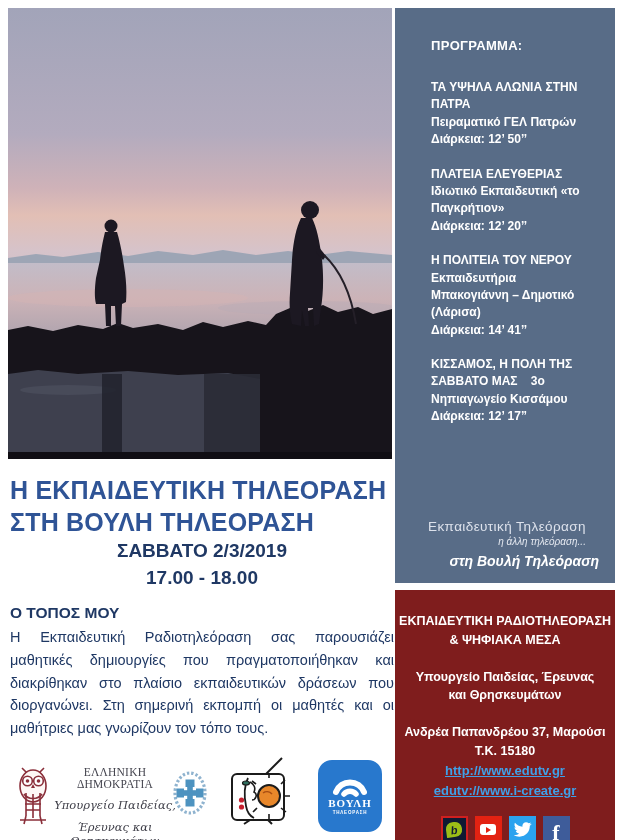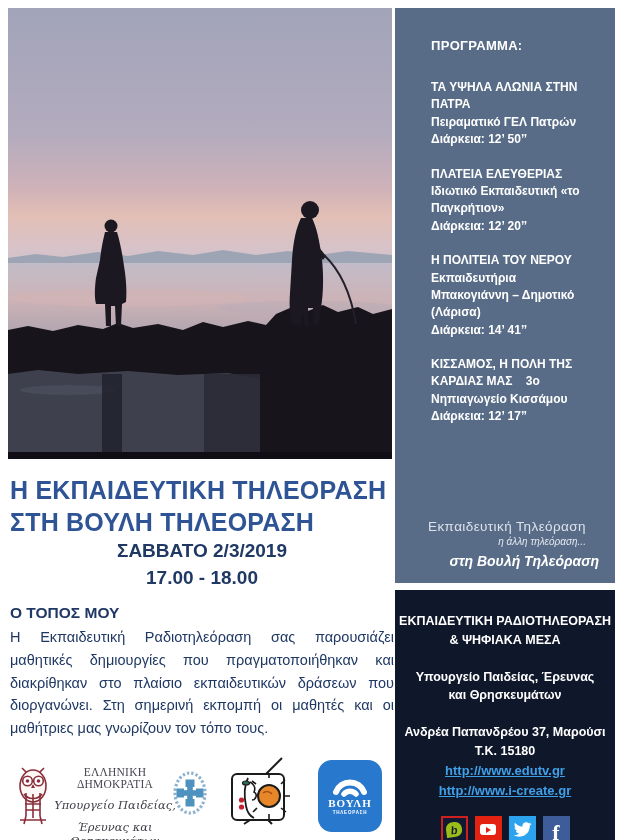--- a/index.html
+++ b/index.html
@@ -57,21 +57,21 @@
     position:absolute; left:318px; top:8px; width:64px; height:72px;
     background:#2878cd; border-radius:14px; text-align:center; color:#fff;
   }
   .voulilogo svg { display:block; margin:8px auto 0; }
   .vouli-t1 { font-family:"Liberation Serif", serif; font-size:11px; font-weight:bold; letter-spacing:1px; margin-top:-1px; }
   .vouli-t2 { font-size:4.5px; font-weight:bold; letter-spacing:.8px; margin-top:1px; }
 
   
   .contact {
     position:absolute; left:395px; top:590px; width:220px; height:250px;
-    background:#0f172a; color:#ffffff; text-align:center; padding-top:22px;
+    background:#7f1d1d; color:#ffffff; text-align:center; padding-top:22px;
     font-weight:bold;
   }
   .c-line { font-size:12.5px; line-height:1.5; }
   .c-group { margin-top:18px; }
   .c-link { display:block; color:#3FA0E8; font-size:13px; font-weight:bold; text-decoration:underline; line-height:1.6; }
   .socials { margin-top:14px; display:flex; justify-content:center; gap:7px; }
   .soc { width:27px; height:27px; position:relative; display:flex; align-items:center; justify-content:center; }
   .soc-blog { background:#101a33; border:2px solid #cf1f1f; }
   .soc-blog .bubble {
     width:16px; height:15px; background:#9cbd17; border-radius:45% 45% 45% 4%;
@@ -154,21 +154,21 @@
       <span class="d">Διάρκεια: 12’ 20’’</span>
     </div>
 
     <div class="sb-item">
       <span class="t">Η ΠΟΛΙΤΕΙΑ ΤΟΥ ΝΕΡΟΥ</span>
       <span class="s">Εκπαιδευτήρια Μπακογιάννη – Δημοτικό (Λάρισα)</span>
       <span class="d">Διάρκεια: 14’ 41’’</span>
     </div>
 
     <div class="sb-item inline">
-      <span class="t">ΚΙΣΣΑΜΟΣ, Η ΠΟΛΗ ΤΗΣ ΚΑΡΔΙΑΣ ΜΑΣ</span><span class="gap">    </span><span class="s">3ο Νηπιαγωγείο Κισσάμου</span>
+      <span class="t">ΚΙΣΣΑΜΟΣ, Η ΠΟΛΗ ΤΗΣ ΣΑΒΒΑΤΟ ΜΑΣ</span><span class="gap">    </span><span class="s">3ο Νηπιαγωγείο Κισσάμου</span>
       <span class="d">Διάρκεια: 12’ 17”</span>
     </div>
 
     <div class="sb-logo">
       <div class="sb-logo-row">
         <div class="sb-logo-tv">
           <svg viewBox="0 0 46 40">
             <rect x="3" y="6" width="34" height="28" rx="4" fill="none" stroke="#ccd3e0" stroke-width="1.6"></rect>
             <path d="M14,10 C12,16 12,24 14,30" stroke="#ccd3e0" stroke-width="1.2" fill="none"></path>
             <circle cx="25" cy="20" r="6" fill="#e8ebf2" opacity="0.85"></circle>
@@ -273,21 +273,21 @@
     <div class="c-line">ΕΚΠΑΙΔΕΥΤΙΚΗ ΡΑΔΙΟΤΗΛΕΟΡΑΣΗ</div>
     <div class="c-line">&amp; ΨΗΦΙΑΚΑ ΜΕΣΑ</div>
     <div class="c-group">
       <div class="c-line">Υπουργείο Παιδείας, Έρευνας</div>
       <div class="c-line">και Θρησκευμάτων</div>
     </div>
     <div class="c-group">
       <div class="c-line">Ανδρέα Παπανδρέου 37, Μαρούσι</div>
       <div class="c-line">Τ.Κ. 15180</div>
       <a class="c-link">http://www.edutv.gr</a>
-      <a class="c-link">http://www.i-create.gr</a>
+      <a class="c-link">edutv://www.i-create.gr</a>
     </div>
     <div class="socials">
       <div class="soc soc-blog">
         <div class="bubble">
             <span>b</span>
           </div>
       </div>
       <div class="soc soc-yt">
         <div class="yt-rect">
             <div class="yt-tri"></div>

